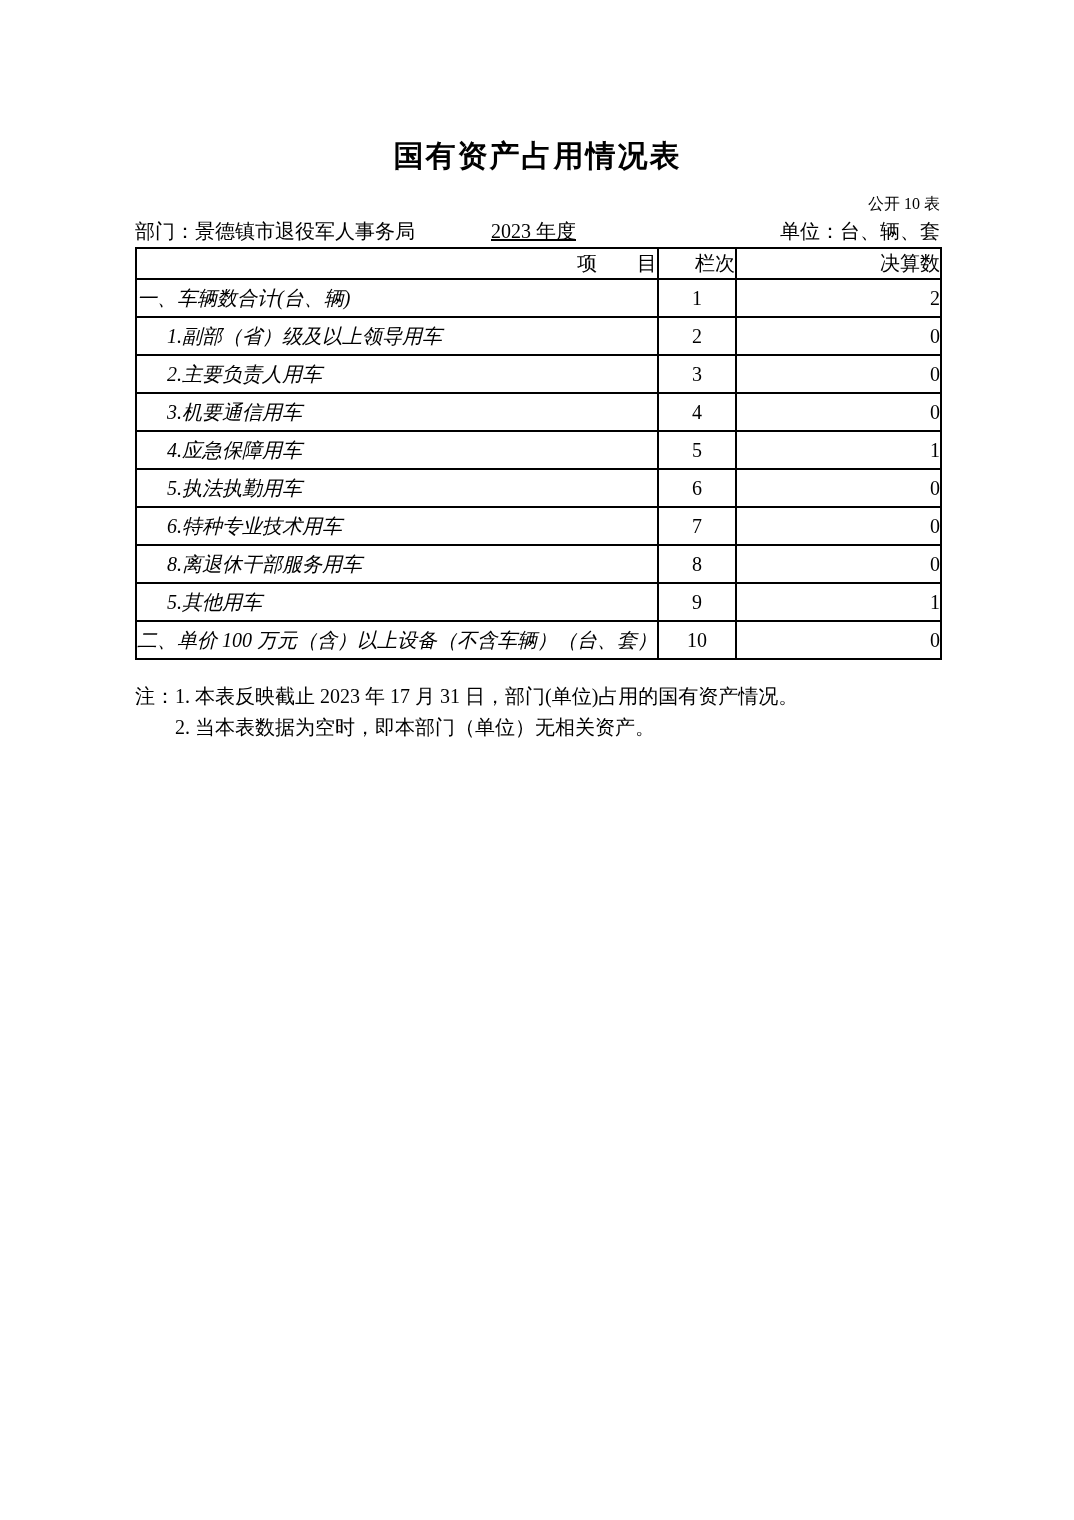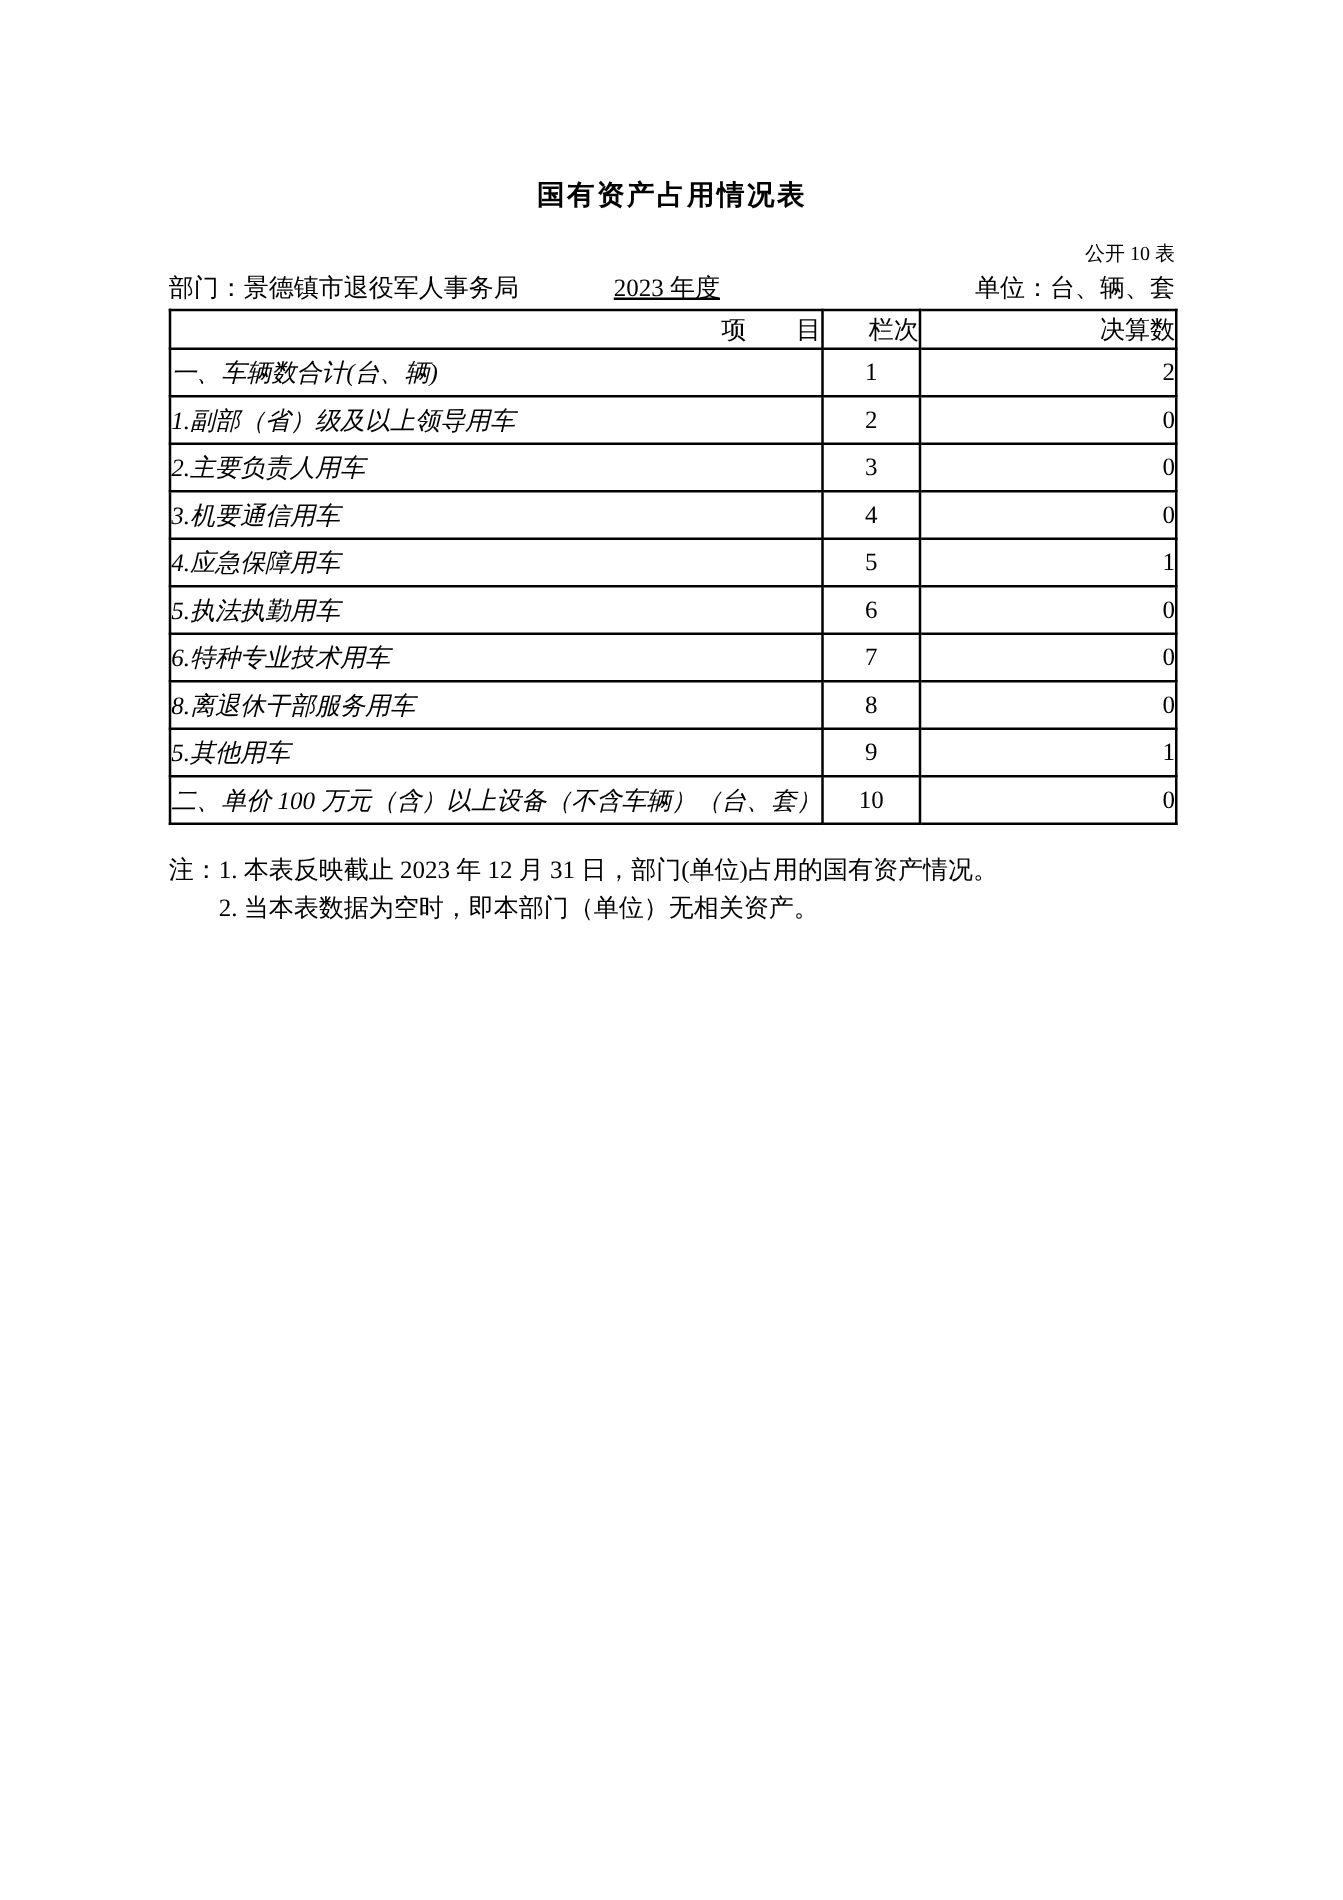--- a/index.html
+++ b/index.html
@@ -21,21 +21,21 @@
   .content {
     position: absolute;
     left: 135px;
     top: 0;
     width: 805px;
   }
   .doc-title {
     margin: 141px 0 0 0;
     text-align: center;
     font-family: "Liberation Sans", "DejaVu Sans", sans-serif;
-    font-size: 22px;
+    font-size: 30px;
     line-height: 30px;
     font-weight: bold;
     letter-spacing: 2px;
   }
   .table-number {
     margin-top: 21px;
     text-align: right;
     font-size: 16px;
     line-height: 24px;
   }
@@ -62,21 +62,21 @@
     padding: 0;
     overflow: hidden;
     white-space: nowrap;
   }
   table.asset-table th {
     height: 31px;
     text-align: right;
   }
   table.asset-table td { height: 38px; }
   td.item { text-align: left; padding-left: 6px; font-style: italic; }
-  tr.indent td.item { }
+  tr.indent td.item { padding-left: 30px; }
   td.col { text-align: center; }
   td.value { text-align: right; padding-right: 12px; }
   .notes {
     margin-top: 21px;
     font-size: 20px;
     line-height: 31px;
   }
   .note-indent { padding-left: 40px; }
 </style>
 </head>
@@ -165,18 +165,18 @@
 
   <tr>
     <td class="item">二、单价 100 万元（含）以上设备（不含车辆）（台、套）</td>
     <td class="col">10</td>
     <td class="value">0</td>
   </tr>
 </tbody>
     </table>
 
     <div class="notes">
-      <div>注：1. 本表反映截止 2023 年 12 月 31 日，部门(单位)占用的国有资产情况。</div>
+      <div>注：1. 本表反映截止 2023 年 17 月 31 日，部门(单位)占用的国有资产情况。</div>
       <div class="note-indent">2. 当本表数据为空时，即本部门（单位）无相关资产。</div>
     </div>
 
   </div>
 </div>
 
 </body></html>

